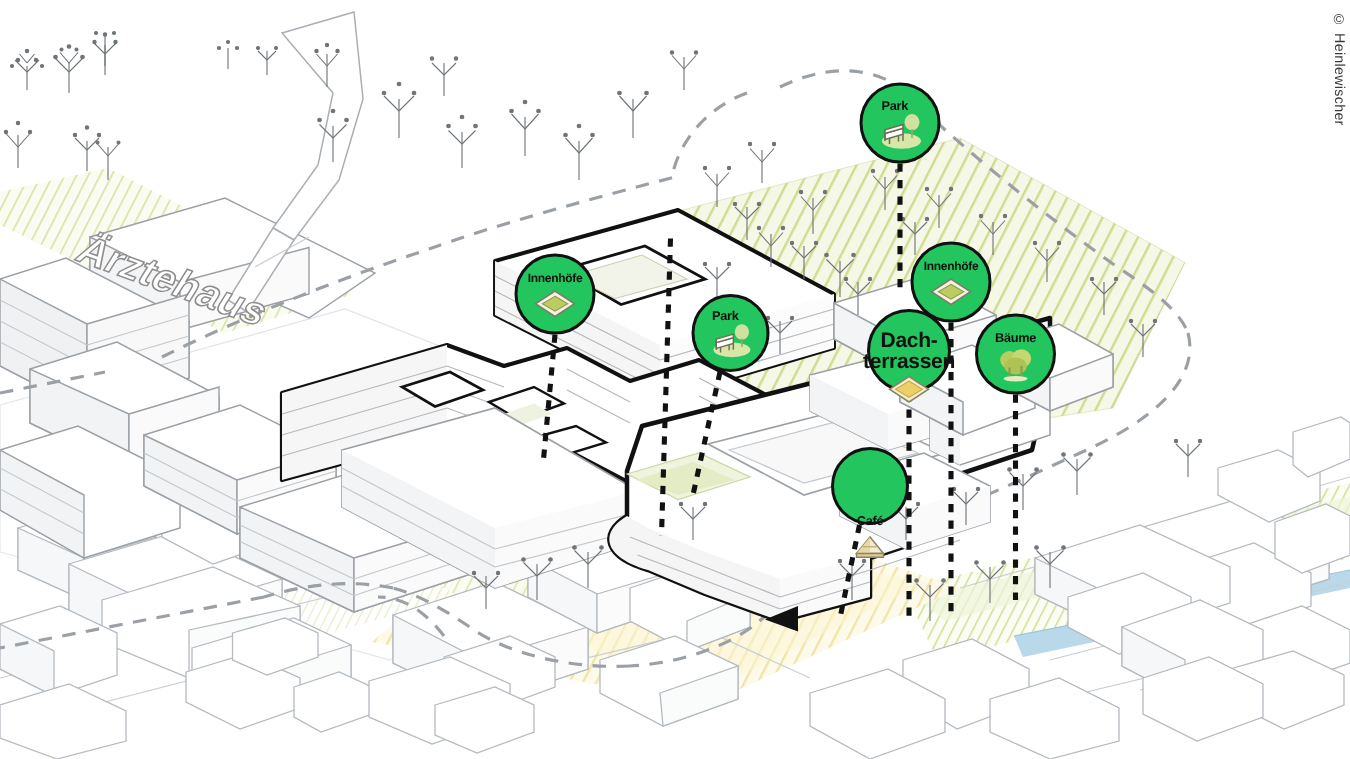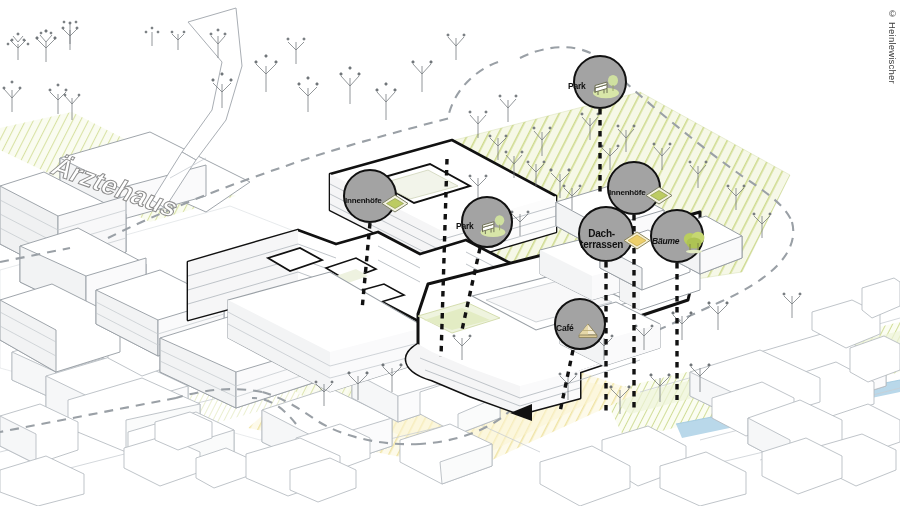--- a/index.html
+++ b/index.html
@@ -6,23 +6,23 @@
   html,body{margin:0;padding:0;background:#fff;}
   body{
     font-family:"Liberation Sans", sans-serif;
     width:900px;height:506px;overflow:hidden;position:relative;
   }
   #stage{position:relative;width:900px;height:506px;background:#ffffff;overflow:hidden;}
   #stage svg.layer{position:absolute;left:0;top:0;width:900px;height:506px;}
 
   
   .bubble{
-    position:absolute;border-radius:50%;background:#a3a3a3;
+    position:absolute;border-radius:50%;background:#22c55e;
     border:2.2px solid #111111;
-    display:flex;flex-direction:row;align-items:center;justify-content:flex-start;
+    display:flex;flex-direction:column;align-items:center;justify-content:flex-start;
     box-sizing:border-box;z-index:40;
   }
   .bubble .b-label{
     font-weight:bold;color:#111;text-align:center;line-height:1.02;
     letter-spacing:-0.2px;white-space:pre-line;
     pointer-events:none;
   }
   .bubble .b-icon{display:block;line-height:0;}
 
   .copyright{
@@ -742,45 +742,45 @@
     <span class="b-label" style="font-size:8px;">Innenhöfe</span>
     <span class="b-icon" style="margin-top:3px;">
       <svg width="28" height="19" viewBox="0 0 28 19">
         <path d="M14 1 L27 9.5 L14 18 L1 9.5 Z" fill="#f4f3e2" stroke="#7c7f66" stroke-width="1"></path>
         <path d="M14 4.5 L22.5 9.5 L14 14.5 L5.5 9.5 Z" fill="#bccb62" stroke="#8d9a4c" stroke-width=".7"></path>
       </svg>
     </span>
   </div>
 
   <div class="bubble" style="left:578px;top:206px;width:56px;height:56px;padding-top:11px;">
-    <span class="b-label" style="font-size:10px;">Dach-
+    <span class="b-label" style="font-size:14px;">Dach-
 terrassen</span>
     <span class="b-icon" style="margin-top:2px;">
       <svg width="28" height="19" viewBox="0 0 28 19">
         <path d="M14 1 L27 9.5 L14 18 L1 9.5 Z" fill="#f6efcf" stroke="#8a8560" stroke-width="1"></path>
         <path d="M14 4 L23 9.5 L14 15 L5 9.5 Z" fill="#edcf6a" stroke="#c2a647" stroke-width=".7"></path>
       </svg>
     </span>
   </div>
 
-  <div class="bubble" style="left:650px;top:209px;width:54px;height:54px;padding-top:10px;font-style:italic;">
+  <div class="bubble" style="left:650px;top:209px;width:54px;height:54px;padding-top:10px;">
     <span class="b-label" style="font-size:8.5px;">Bäume</span>
     <span class="b-icon" style="margin-top:1px;">
       <svg width="30" height="24" viewBox="0 0 30 24">
         <ellipse cx="11" cy="9" rx="6.2" ry="6" fill="#b9cd5e"></ellipse>
         <ellipse cx="19" cy="8" rx="6.4" ry="6.2" fill="#c6d772"></ellipse>
         <ellipse cx="15" cy="13" rx="7.5" ry="5.6" fill="#aec354"></ellipse>
         <path d="M11 14 L11 21 M19 13 L19 21" stroke="#8f9b4c" stroke-width="1.4"></path>
         <ellipse cx="15" cy="21.5" rx="8" ry="1.8" fill="#e2ebc2"></ellipse>
       </svg>
     </span>
   </div>
 
   <div class="bubble" style="left:554px;top:298px;width:52px;height:52px;padding-top:9px;">
-    <span class="b-label" style="font-size:8.5px;">Café</span>
+    <span class="b-label" style="font-size:8.5px;margin-top:34px;">Café</span>
     <span class="b-icon" style="margin-top:2px;">
       <svg width="28" height="20" viewBox="0 0 28 20">
         <path d="M5 15 L14 4 L23 15 Z" fill="#f3ead0" stroke="#8d8460" stroke-width="1"></path>
         <path d="M5 15 L14 4 L14 15 Z" fill="#e6d8a8" stroke="none"></path>
         <path d="M5 15 L23 15 L23 17.5 L5 17.5 Z" fill="#ddcb96" stroke="#8d8460" stroke-width=".9"></path>
         <path d="M9 10.5 L19 10.5" stroke="#b9a972" stroke-width=".8"></path>
       </svg>
     </span>
   </div>
 

